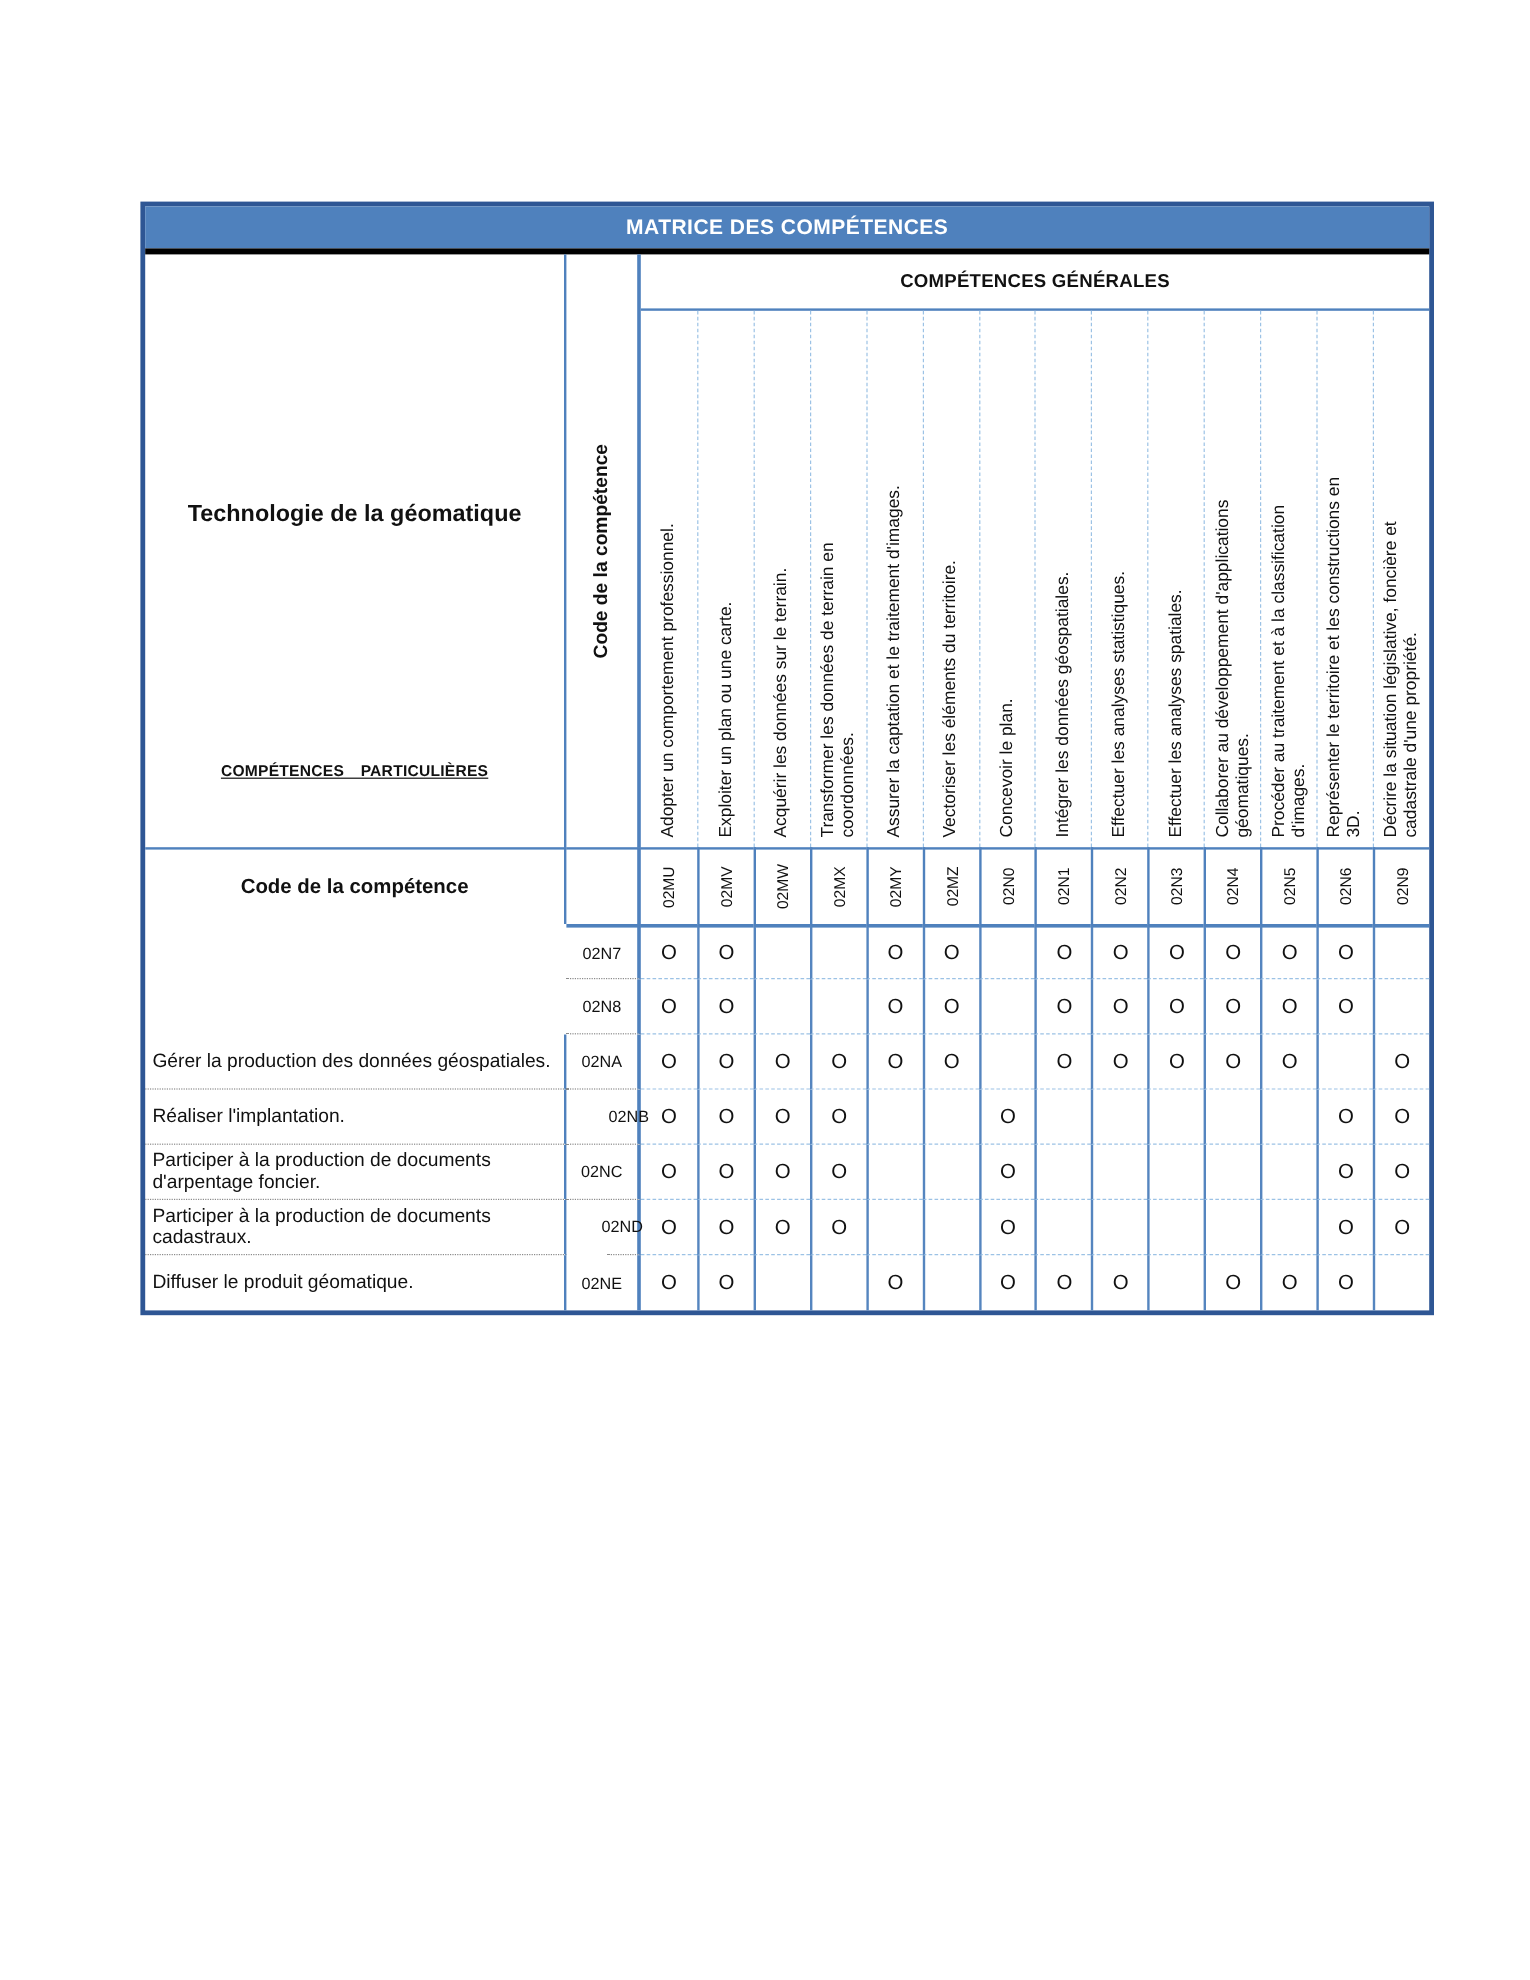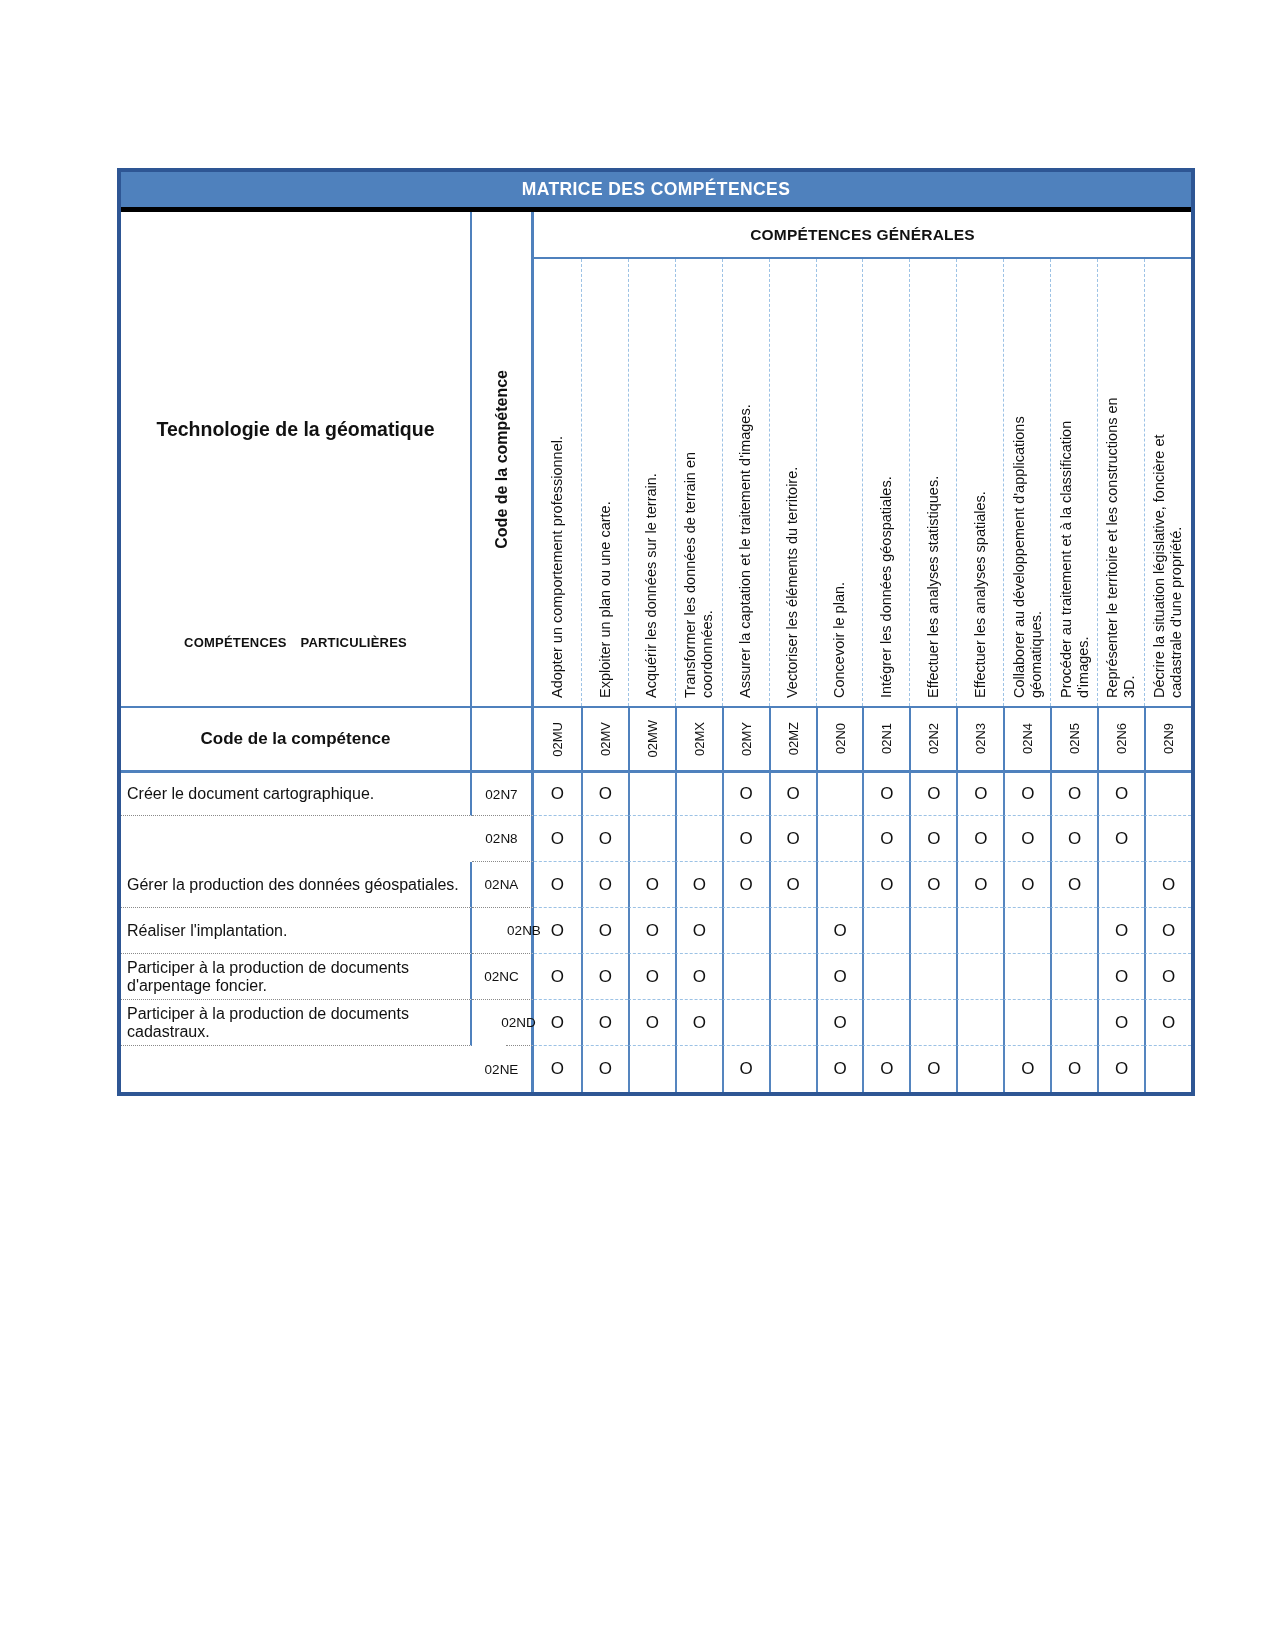--- a/index.html
+++ b/index.html
@@ -17,21 +17,21 @@
     font-family:"Liberation Sans",sans-serif;color:#111;overflow:hidden;margin:0 auto;
   }
   .matrix{position:absolute;left:117px;top:168px;width:1078px;border:4px solid var(--darkblue);background:#fff;}
   .titlebar{height:35px;background:var(--blue);color:#fff;font-weight:bold;font-size:17.5px;letter-spacing:.4px;text-align:center;line-height:35px;}
   .blackrule{height:5px;background:#000;}
   .grid{display:grid;grid-template-columns:351px 62px repeat(14,1fr);grid-template-rows:47px 447px 64px repeat(7,46px);}
   .grid > div{min-width:0;min-height:0;}
 
   .bigcell{grid-area:1/1/3/2;position:relative;border-right:2px solid var(--blue);}
   .prog{position:absolute;top:44%;left:0;right:0;transform:translateY(-50%);text-align:center;font-weight:bold;font-size:19.5px;}
-  .part{position:absolute;bottom:56px;left:0;right:0;text-align:center;font-weight:bold;font-size:13px;word-spacing:10px;letter-spacing:.2px;}
+  .part{position:absolute;bottom:56px;left:0;right:0;text-align:center;font-weight:bold;font-size:13px;word-spacing:10px;letter-spacing:.2px;text-decoration:underline;}
 
   .codecol{grid-area:1/2/3/3;border-right:3px solid var(--blue);display:flex;align-items:center;justify-content:center;}
   .codecol .rot{font-weight:bold;font-size:16px;}
 
   .band{grid-area:1/3/2/17;border-bottom:2px solid var(--blue);display:flex;align-items:center;justify-content:center;font-weight:bold;font-size:15.5px;letter-spacing:.2px;}
 
   .rot{writing-mode:vertical-rl;transform:rotate(180deg);}
 
   .hcell{display:flex;justify-content:center;}
   .hcell.hsep{border-left:1px dashed var(--lightblue);}
@@ -160,21 +160,20 @@
         <div class="ccell csep" style="grid-area: 3 / 15 / 4 / 16;">
           <div class="rot">02N6</div>
         </div>
         <div class="hcell hsep" style="grid-area: 2 / 16 / 3 / 17;">
           <div class="rot">Décrire la situation législative, foncière et
 cadastrale d'une propriété.</div>
         </div>
         <div class="ccell csep" style="grid-area: 3 / 16 / 4 / 17;">
           <div class="rot">02N9</div>
         </div>
-        <div class="rlabel topline" style="grid-area: 4 / 1 / 5 / 2;">Créer le document cartographique.</div>
         <div class="rcode topline" style="grid-area: 4 / 2 / 5 / 3;">02N7</div>
         <div class="mcell topline" style="grid-area: 4 / 3 / 5 / 4;">O</div>
         <div class="mcell msep topline" style="grid-area: 4 / 4 / 5 / 5;">O</div>
         <div class="mcell msep topline" style="grid-area: 4 / 5 / 5 / 6;"></div>
         <div class="mcell msep topline" style="grid-area: 4 / 6 / 5 / 7;"></div>
         <div class="mcell msep topline" style="grid-area: 4 / 7 / 5 / 8;">O</div>
         <div class="mcell msep topline" style="grid-area: 4 / 8 / 5 / 9;">O</div>
         <div class="mcell msep topline" style="grid-area: 4 / 9 / 5 / 10;"></div>
         <div class="mcell msep topline" style="grid-area: 4 / 10 / 5 / 11;">O</div>
         <div class="mcell msep topline" style="grid-area: 4 / 11 / 5 / 12;">O</div>
@@ -255,20 +254,21 @@
         <div class="mcell msep" style="grid-area: 9 / 7 / 10 / 8;"></div>
         <div class="mcell msep" style="grid-area: 9 / 8 / 10 / 9;"></div>
         <div class="mcell msep" style="grid-area: 9 / 9 / 10 / 10;">O</div>
         <div class="mcell msep" style="grid-area: 9 / 10 / 10 / 11;"></div>
         <div class="mcell msep" style="grid-area: 9 / 11 / 10 / 12;"></div>
         <div class="mcell msep" style="grid-area: 9 / 12 / 10 / 13;"></div>
         <div class="mcell msep" style="grid-area: 9 / 13 / 10 / 14;"></div>
         <div class="mcell msep" style="grid-area: 9 / 14 / 10 / 15;"></div>
         <div class="mcell msep" style="grid-area: 9 / 15 / 10 / 16;">O</div>
         <div class="mcell msep" style="grid-area: 9 / 16 / 10 / 17;">O</div>
+        <div class="rlabel lastrow" style="grid-area: 10 / 1 / 11 / 2;">Diffuser le produit géomatique.</div>
         <div class="rcode lastrow" style="grid-area: 10 / 2 / 11 / 3;">02NE</div>
         <div class="mcell lastrow" style="grid-area: 10 / 3 / 11 / 4;">O</div>
         <div class="mcell msep lastrow" style="grid-area: 10 / 4 / 11 / 5;">O</div>
         <div class="mcell msep lastrow" style="grid-area: 10 / 5 / 11 / 6;"></div>
         <div class="mcell msep lastrow" style="grid-area: 10 / 6 / 11 / 7;"></div>
         <div class="mcell msep lastrow" style="grid-area: 10 / 7 / 11 / 8;">O</div>
         <div class="mcell msep lastrow" style="grid-area: 10 / 8 / 11 / 9;"></div>
         <div class="mcell msep lastrow" style="grid-area: 10 / 9 / 11 / 10;">O</div>
         <div class="mcell msep lastrow" style="grid-area: 10 / 10 / 11 / 11;">O</div>
         <div class="mcell msep lastrow" style="grid-area: 10 / 11 / 11 / 12;">O</div>

